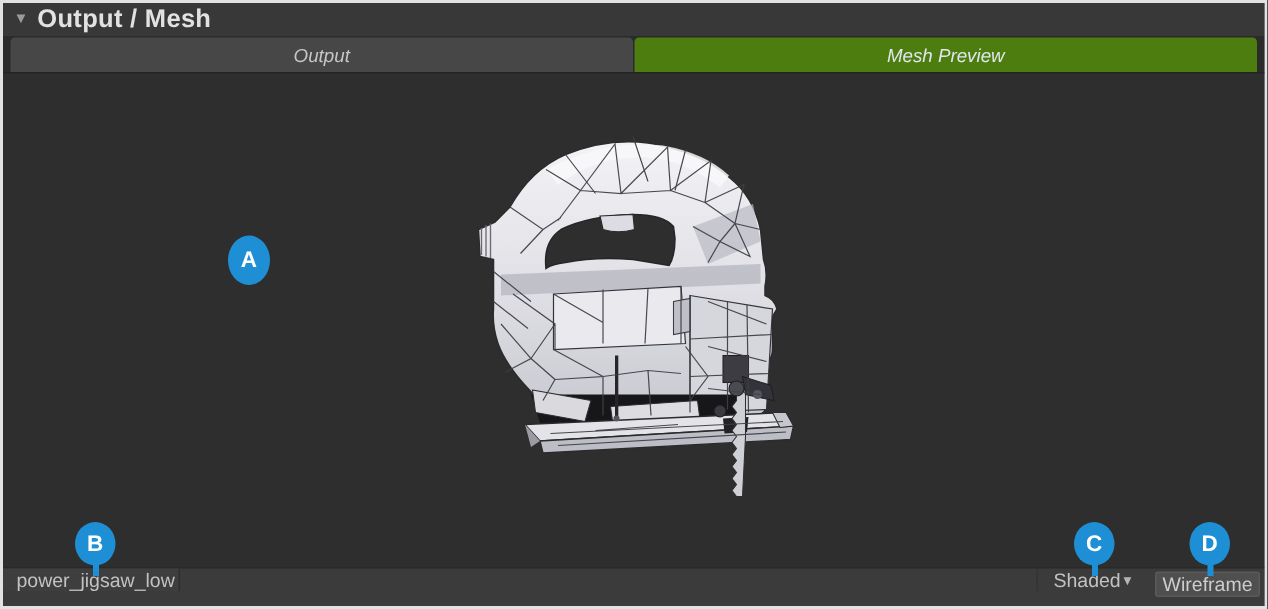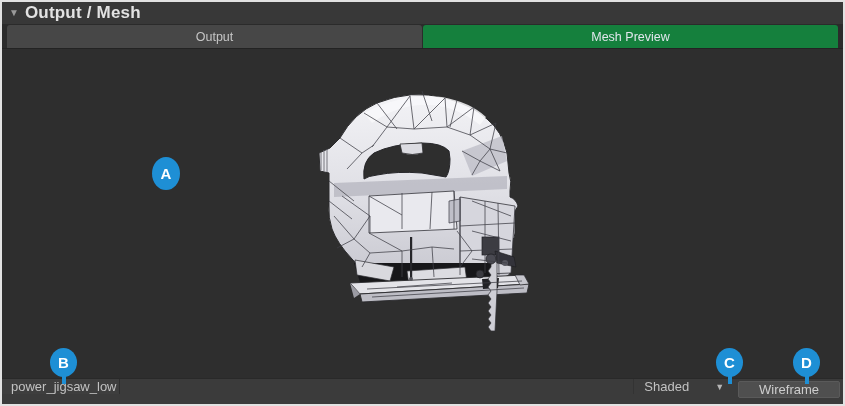--- a/index.html
+++ b/index.html
@@ -11,52 +11,52 @@
   
   .panel-header{
     height:22px;background:#383838;display:flex;align-items:center;
     padding-left:7px;gap:6px;
   }
   .foldout{color:#9a9a9a;font-size:10px;line-height:1;cursor:default;}
   .panel-title{color:#e2e2e2;font-size:17px;font-weight:bold;letter-spacing:.2px;}
   
   .tabbar{
     height:25px;background:#2b2b2b;display:flex;gap:1px;
-    padding:1px 5px 0 5px;border-bottom:1px solid #232323;
+    padding:1px 5px 0 5px;border-bottom:1px solid #232323;font-style:italic;
   }
   .tab{
     flex:1;display:flex;align-items:center;justify-content:center;
     font-size:12.5px;border-radius:3px 3px 0 0;cursor:pointer;
     background:#474747;color:#c6c6c6;
   }
-  .tab.active{background:#15803d;color:#e0e6ec;}
+  .tab.active{background:#4d7c0f;color:#e0e6ec;}
   
   .preview{
     position:relative;height:329px;background:#2e2e2e;overflow:hidden;
   }
   .preview svg{position:absolute;left:0;top:0;width:845px;height:329px;display:block;}
   
   .statusbar{
     height:26px;background:#3b3b3b;border-top:1px solid #292929;
     display:flex;align-items:flex-start;font-size:13px;color:#c2c2c2;
   }
   .mesh-name{
     width:118px;display:flex;align-items:center;padding-left:9px;
     background:#3e3e3e;border-right:1px solid #2e2e2e;white-space:nowrap;
   }
   .sb-spacer{flex:1;}
   .shading-dd{
-    display:flex;align-items:center;gap:26px;padding:0 10px 0 10px;
+    display:flex;align-items:center;padding:0 10px 0 10px;
     border-left:1px solid #333333;cursor:pointer;
   }
   .dd-arrow{font-size:9px;color:#b5b5b5;}
   .wireframe-btn{
     display:flex;align-items:center;justify-content:center;
     background:#4f4f4f;border:1px solid #5a5a5a;border-radius:2px;
-    margin:2px 3px 2px 4px;padding:0 20px;color:#cdcdcd;cursor:pointer;
+    margin:2px 3px 2px 4px;padding:0 4px;color:#cdcdcd;cursor:pointer;
   }
   
   .ann{position:absolute;z-index:30;}
   .ann .bub{
     width:27px;height:29px;border-radius:50%;
     background:#1e8fd5;display:flex;align-items:center;justify-content:center;
     color:#ffffff;font-weight:bold;font-size:15px;
   }
   .ann.big .bub{width:28px;height:33px;}
   .ann .stem{

